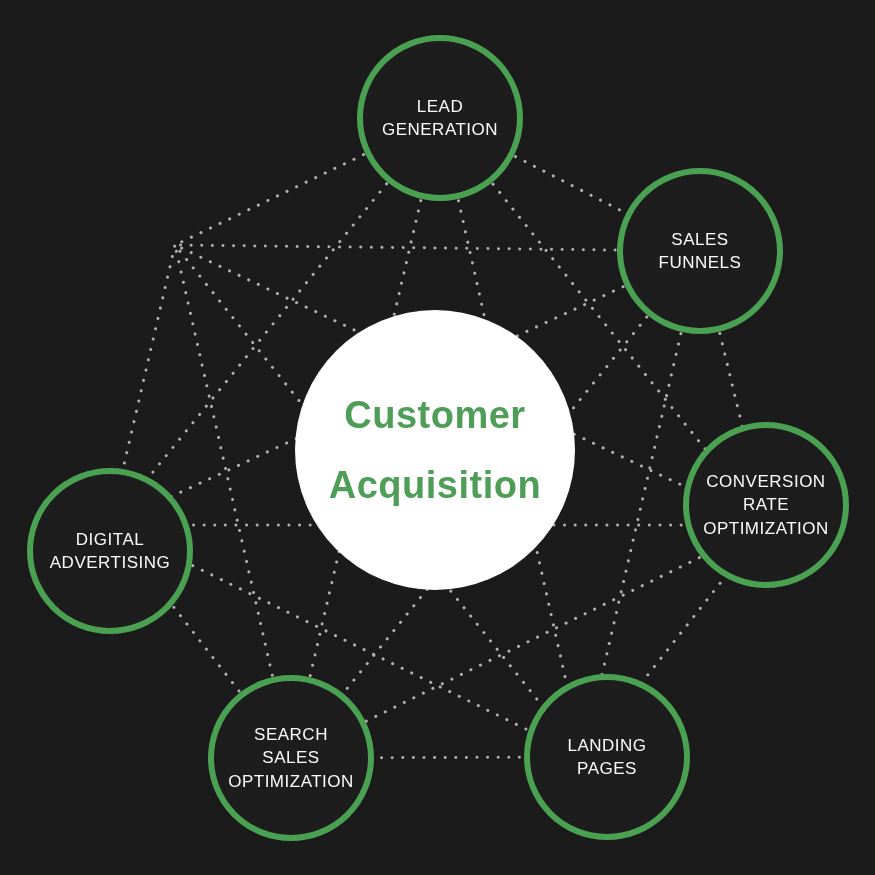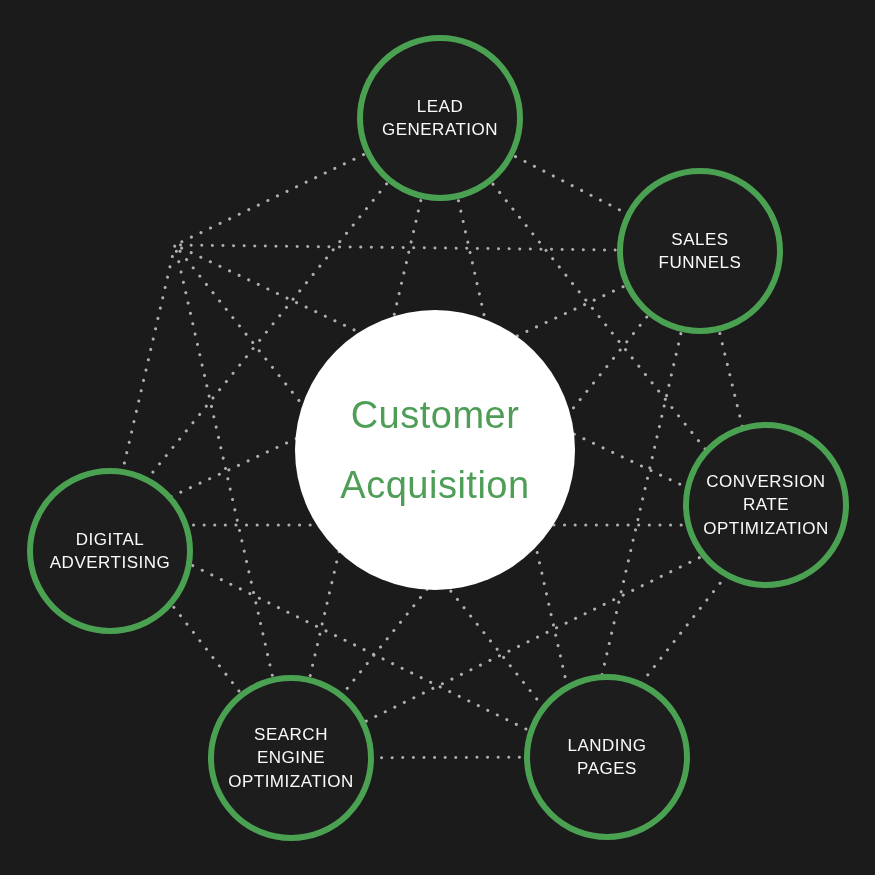--- a/index.html
+++ b/index.html
@@ -61,21 +61,21 @@
     border-radius: 50%;
     background: #ffffff;
     z-index: 3;
     display: flex;
     align-items: center;
     justify-content: center;
     text-align: center;
   }
   .center-title {
     color: var(--title-green);
-    font-weight: normal;
+    font-weight: bold;
     font-size: 38px;
     line-height: 1.85;
     letter-spacing: 0.5px;
     white-space: pre-line;
   }
   
   #node-0 { left: 357px; top: 35px;  }  
   #node-1 { left: 617px; top: 168px; }  
   #node-2 { left: 683px; top: 422px; }  
   #node-3 { left: 524px; top: 674px; }  
@@ -128,21 +128,21 @@
 OPTIMIZATION</div>
   </div>
 
   <div class="node" id="node-3">
     <div class="label">LANDING
 PAGES</div>
   </div>
 
   <div class="node" id="node-4">
     <div class="label">SEARCH
-ENGINE
+SALES
 OPTIMIZATION</div>
   </div>
 
   <div class="node" id="node-5">
     <div class="label">DIGITAL
 ADVERTISING</div>
   </div>
 
 
   <div class="center-node">

